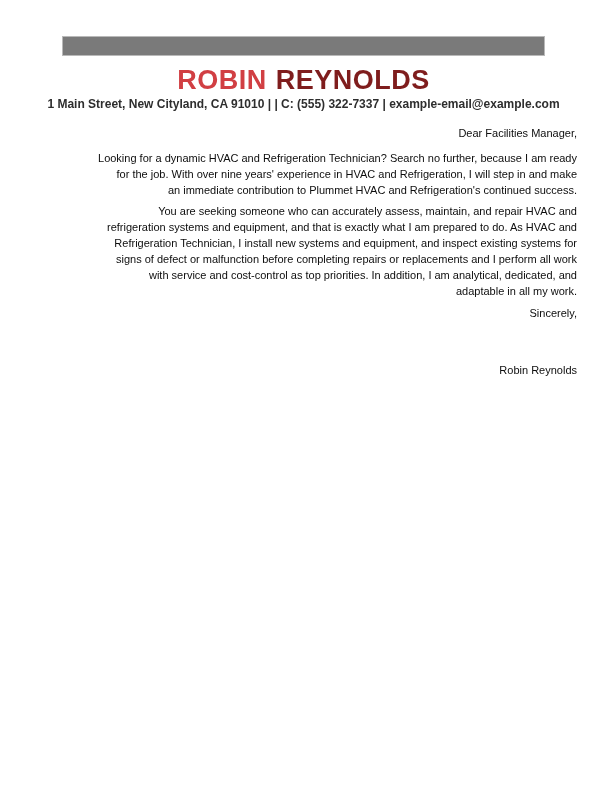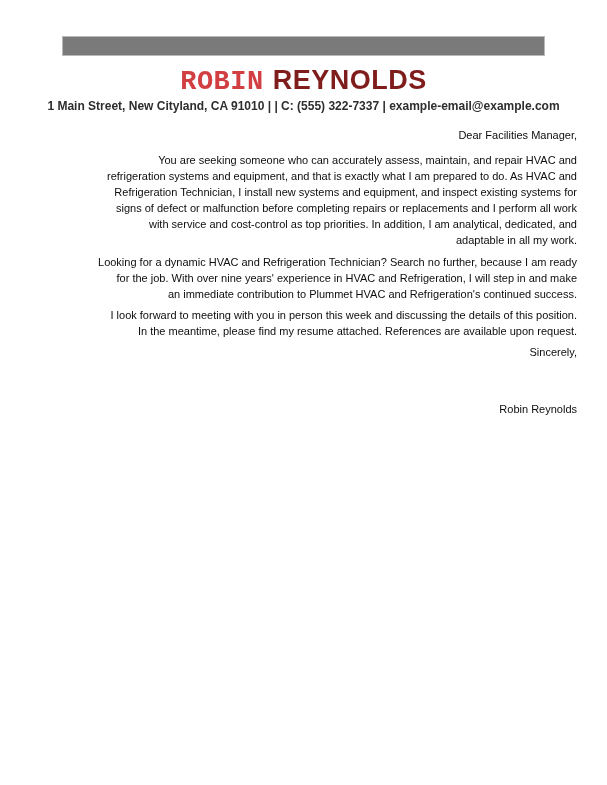--- a/index.html
+++ b/index.html
@@ -25,21 +25,21 @@
   }
   .name-heading {
     margin-top: 9px;
     text-align: center;
     font-size: 27px;
     font-weight: bold;
     line-height: 30px;
     letter-spacing: 0.5px;
     white-space: nowrap;
   }
-  .name-first { color: #d13f43; margin-right: 9px; font-family: Liberation Mono, monospace; }
+  .name-first { color: #d13f43; margin-right: 9px; }
   .name-last  { color: #7f1d1d; }
   .contact-line {
     margin-top: 3px;
     text-align: center;
     font-size: 12px;
     font-weight: bold;
     color: #2e2e2e;
     line-height: 13px;
     white-space: nowrap;
   }
@@ -70,33 +70,31 @@
   <div class="name-heading">
     <span class="name-first">ROBIN</span><span class="name-last">REYNOLDS</span>
   </div>
 
   <div class="contact-line">1 Main Street, New Cityland, CA 91010 | | C: (555) 322-7337 | example-email@example.com</div>
 
   <div class="letter">
 
     <div class="para salutation">Dear Facilities Manager,</div>
 
+    <div class="para para-1">Looking for a dynamic HVAC and Refrigeration Technician? Search no further, because I am ready
+for the job. With over nine years' experience in HVAC and Refrigeration, I will step in and make
+an immediate contribution to Plummet HVAC and Refrigeration's continued success.</div>
+
     <div class="para para-2">You are seeking someone who can accurately assess, maintain, and repair HVAC and
 refrigeration systems and equipment, and that is exactly what I am prepared to do. As HVAC and
 Refrigeration Technician, I install new systems and equipment, and inspect existing systems for
 signs of defect or malfunction before completing repairs or replacements and I perform all work
 with service and cost-control as top priorities. In addition, I am analytical, dedicated, and
 adaptable in all my work.</div>
 
-    <div class="para para-1">Looking for a dynamic HVAC and Refrigeration Technician? Search no further, because I am ready
-for the job. With over nine years' experience in HVAC and Refrigeration, I will step in and make
-an immediate contribution to Plummet HVAC and Refrigeration's continued success.</div>
-
-    <div class="para para-3">I look forward to meeting with you in person this week and discussing the details of this position.
-In the meantime, please find my resume attached. References are available upon request.</div>
 
     <div class="para closing">Sincerely,</div>
 
     <div class="para signature-name">Robin Reynolds</div>
 
   </div>
 
 </div>
 
 </body></html>

